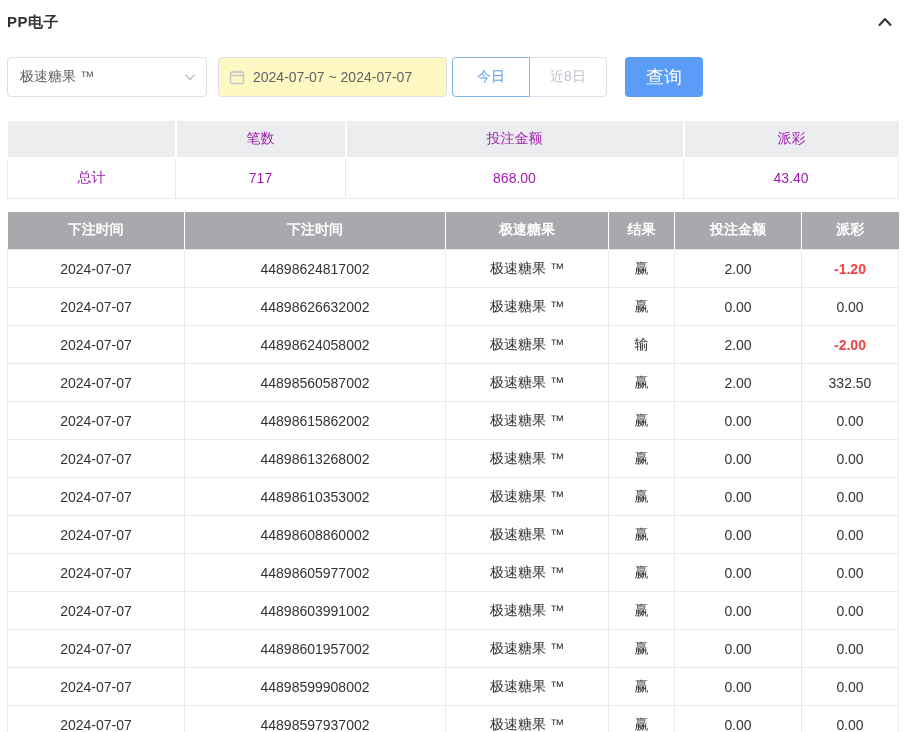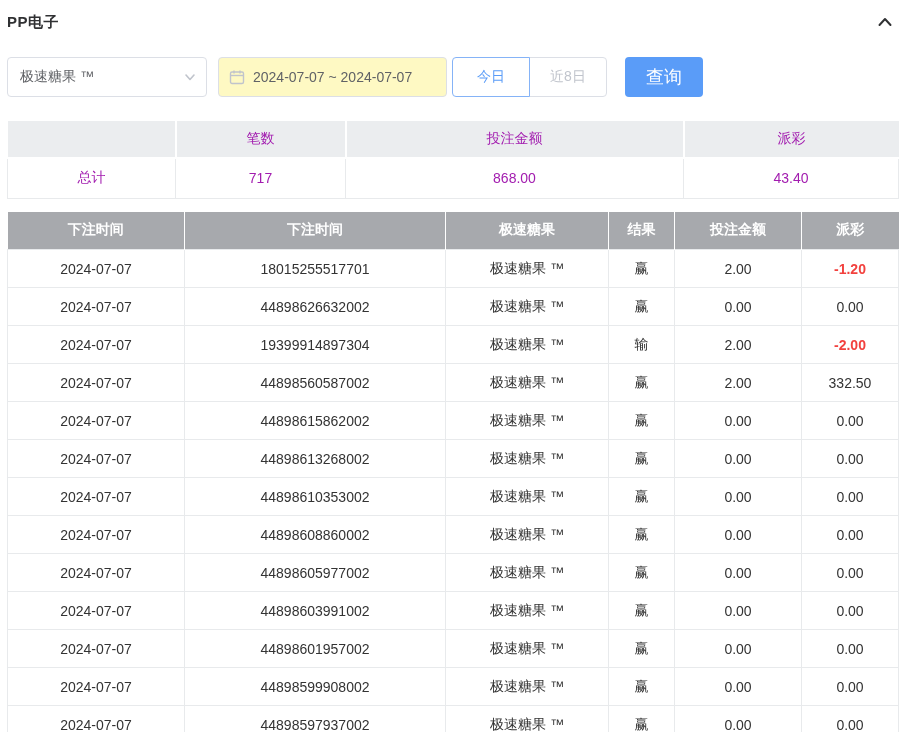--- a/index.html
+++ b/index.html
@@ -122,37 +122,37 @@
           <th>下注时间</th>
           <th>极速糖果</th>
           <th>结果</th>
           <th>投注金额</th>
           <th>派彩</th>
         </tr>
     </thead>
     <tbody>
         <tr>
           <td>2024-07-07</td>
-          <td>18015255517701</td>
+          <td>44898624817002</td>
           <td>极速糖果 ™</td>
           <td>赢</td>
           <td>2.00</td>
           <td class="neg">-1.20</td>
         </tr>
         <tr>
           <td>2024-07-07</td>
           <td>44898626632002</td>
           <td>极速糖果 ™</td>
           <td>赢</td>
           <td>0.00</td>
           <td>0.00</td>
         </tr>
         <tr>
           <td>2024-07-07</td>
-          <td>19399914897304</td>
+          <td>44898624058002</td>
           <td>极速糖果 ™</td>
           <td>输</td>
           <td>2.00</td>
           <td class="neg">-2.00</td>
         </tr>
         <tr>
           <td>2024-07-07</td>
           <td>44898560587002</td>
           <td>极速糖果 ™</td>
           <td>赢</td>

